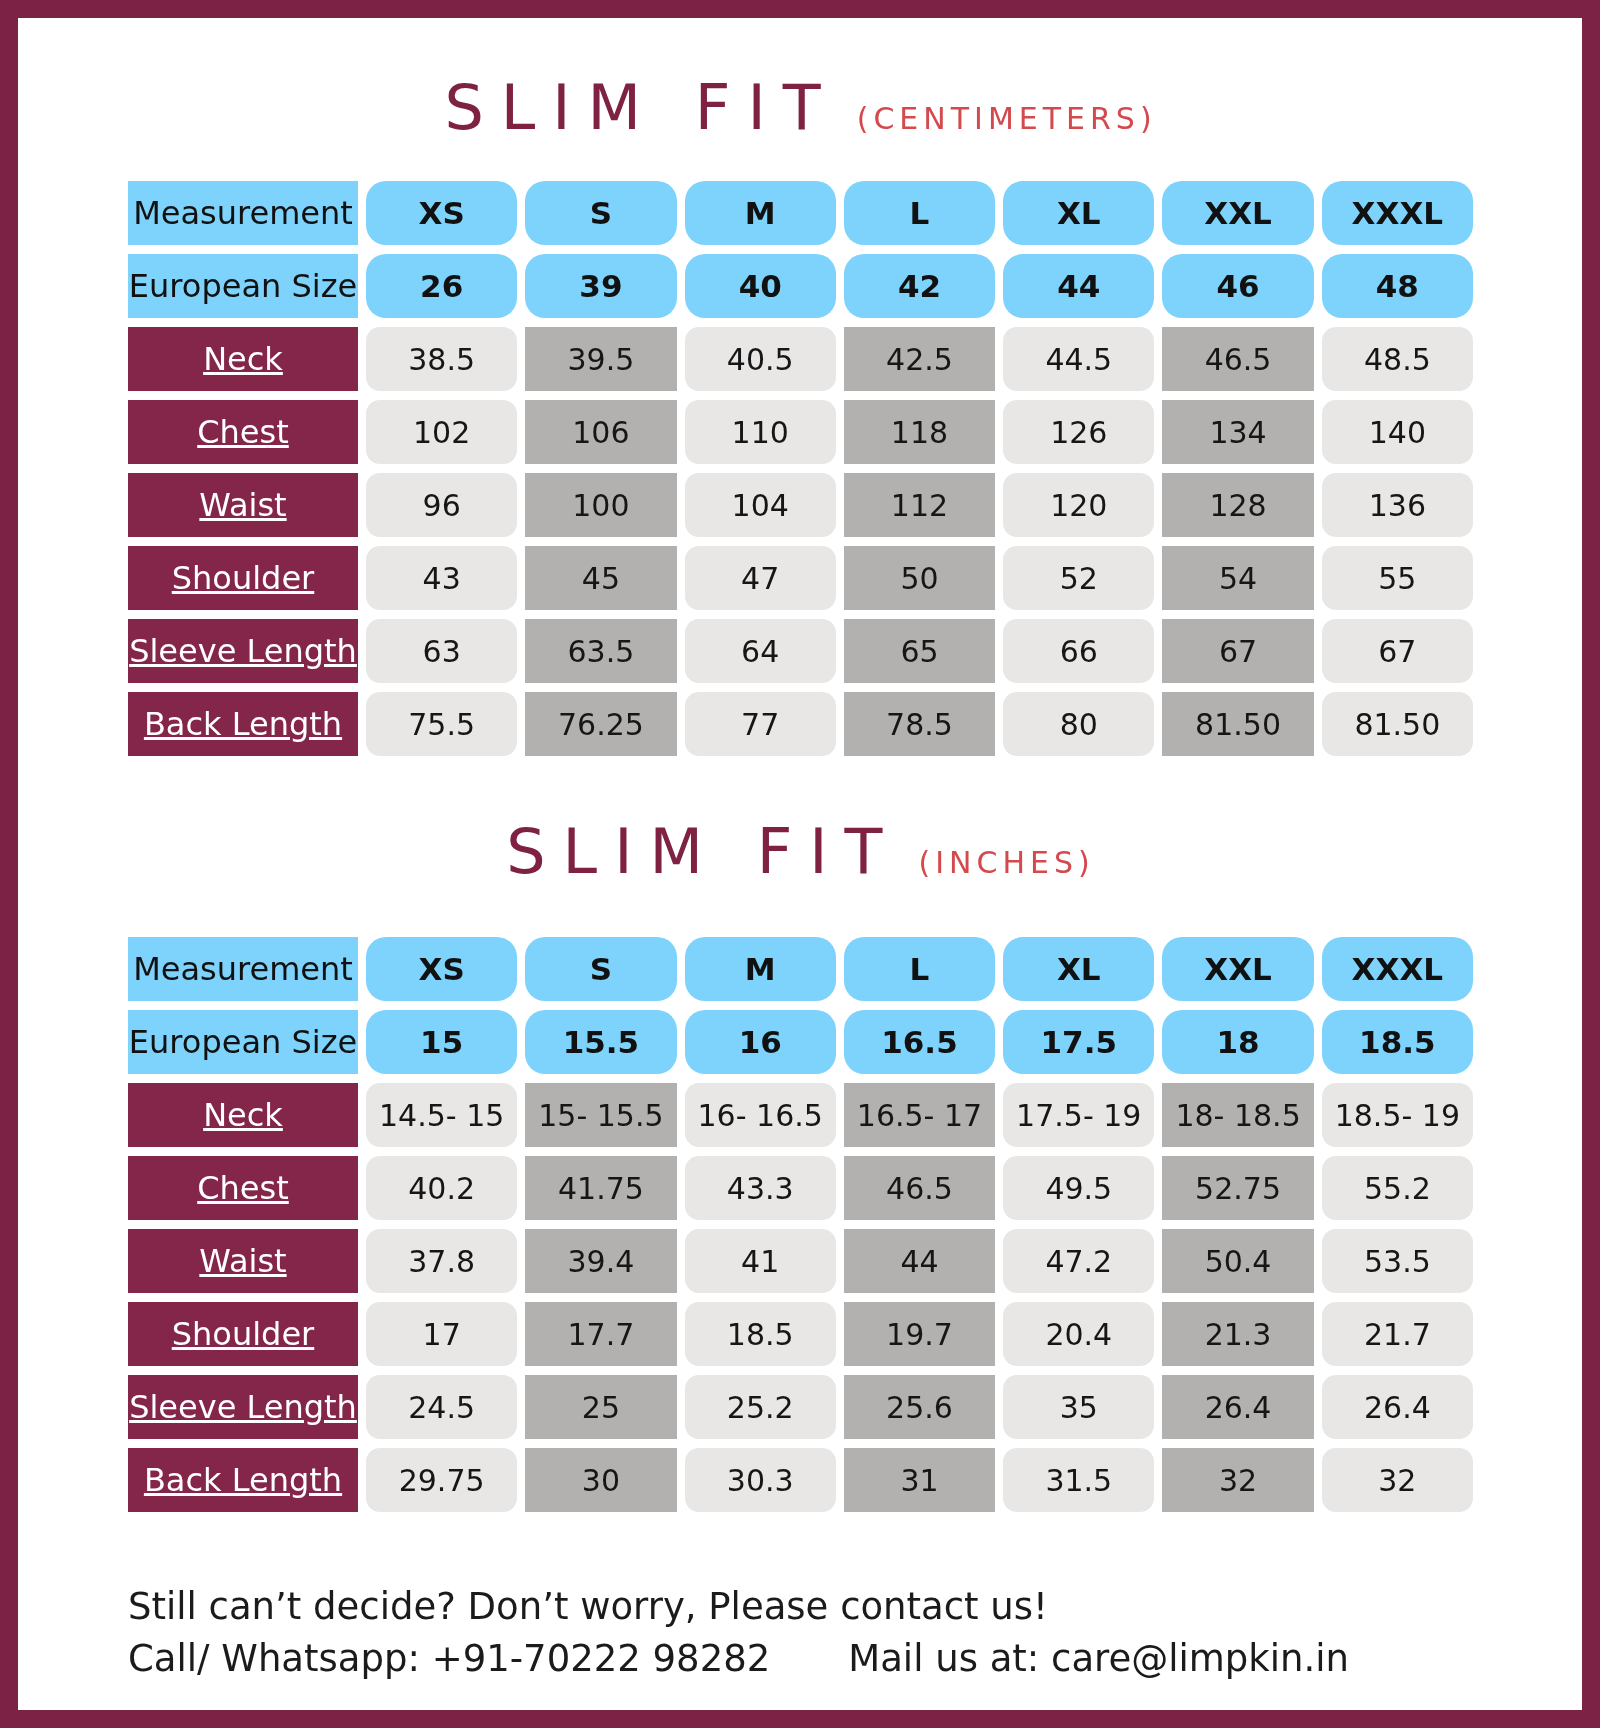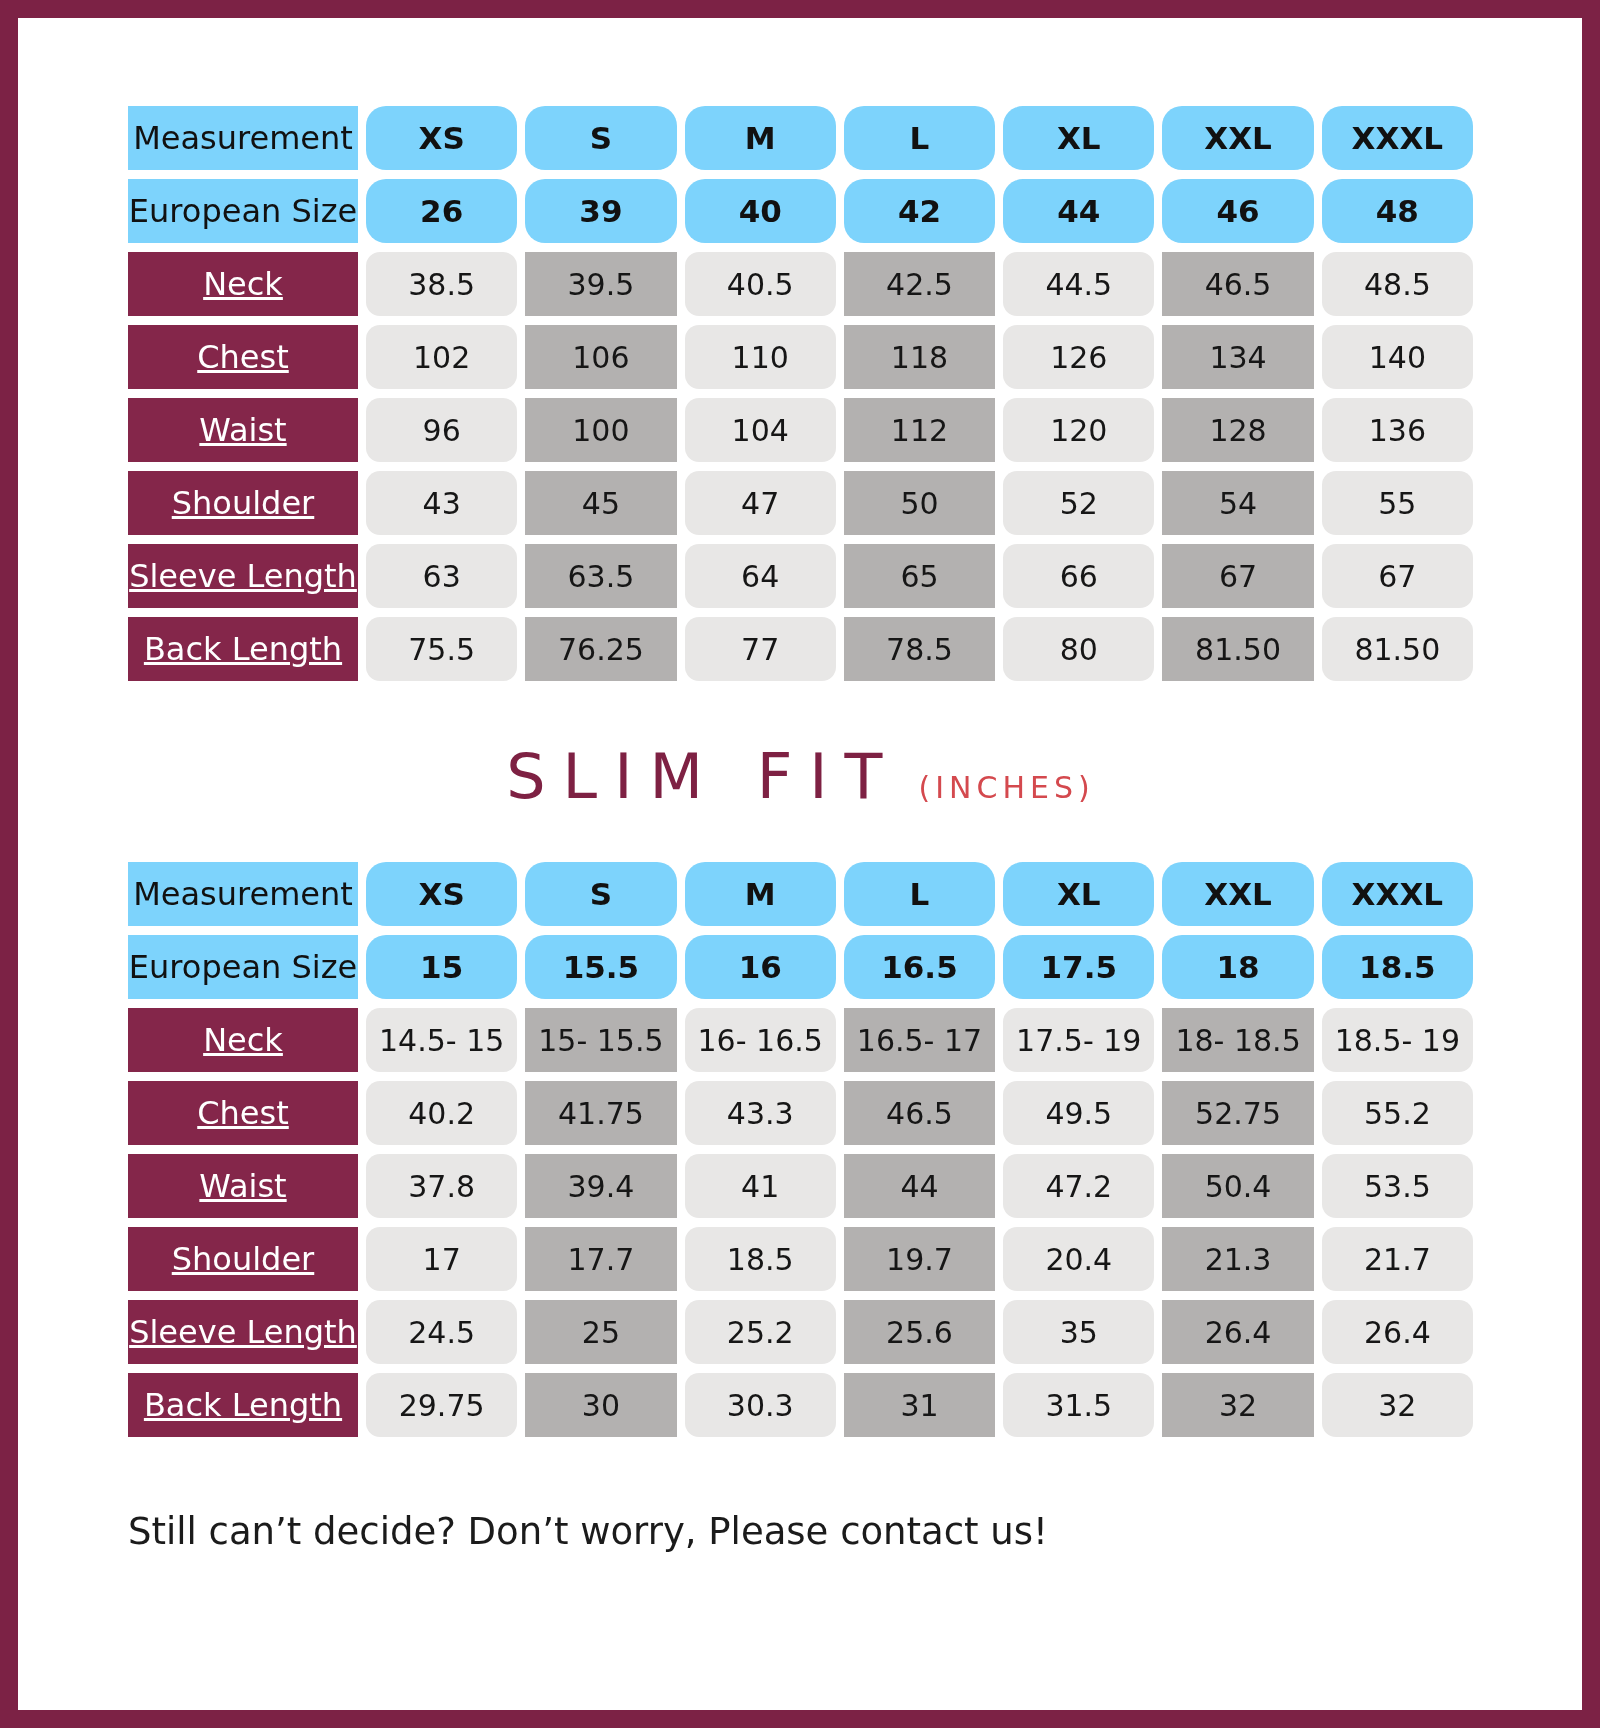--- a/index.html
+++ b/index.html
@@ -81,20 +81,24 @@
     line-height: 52px;
   }
   .footer-line2 .phone { margin-right: 78px; }
 </style>
 </head>
 <body>
 
 <div class="frame">
   <div class="content">
 
+    <div class="title-block">
+      <span class="title-main">SLIM FIT</span>
+      <span class="title-unit">(CENTIMETERS)</span>
+    </div>
 
     <div class="size-grid grid-cm">
         <div class="cell head lab">Measurement</div>
         <div class="cell head size">XS</div>
         <div class="cell head size">S</div>
         <div class="cell head size">M</div>
         <div class="cell head size">L</div>
         <div class="cell head size">XL</div>
         <div class="cell head size">XXL</div>
         <div class="cell head size">XXXL</div>
@@ -223,16 +227,19 @@
         <div class="cell data dark">30</div>
         <div class="cell data light">30.3</div>
         <div class="cell data dark">31</div>
         <div class="cell data light">31.5</div>
         <div class="cell data dark">32</div>
         <div class="cell data light">32</div>
       </div>
 
     <div class="footer">
       <div class="footer-line1">Still can’t decide? Don’t worry, Please contact us!</div>
+      <div class="footer-line2">
+        <span class="phone">Call/ Whatsapp: +91-70222 98282</span><span class="mail">Mail us at: care@limpkin.in</span>
+      </div>
     </div>
 
   </div>
 </div>
 
 </body></html>

